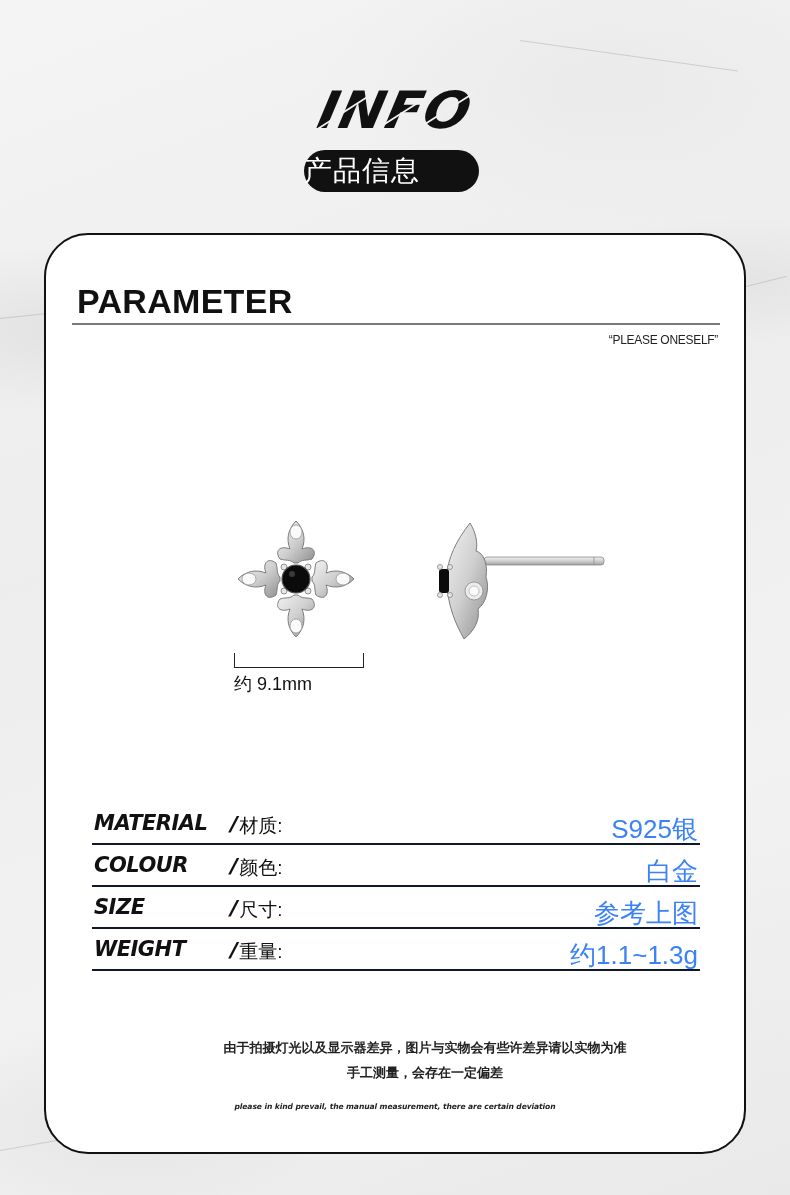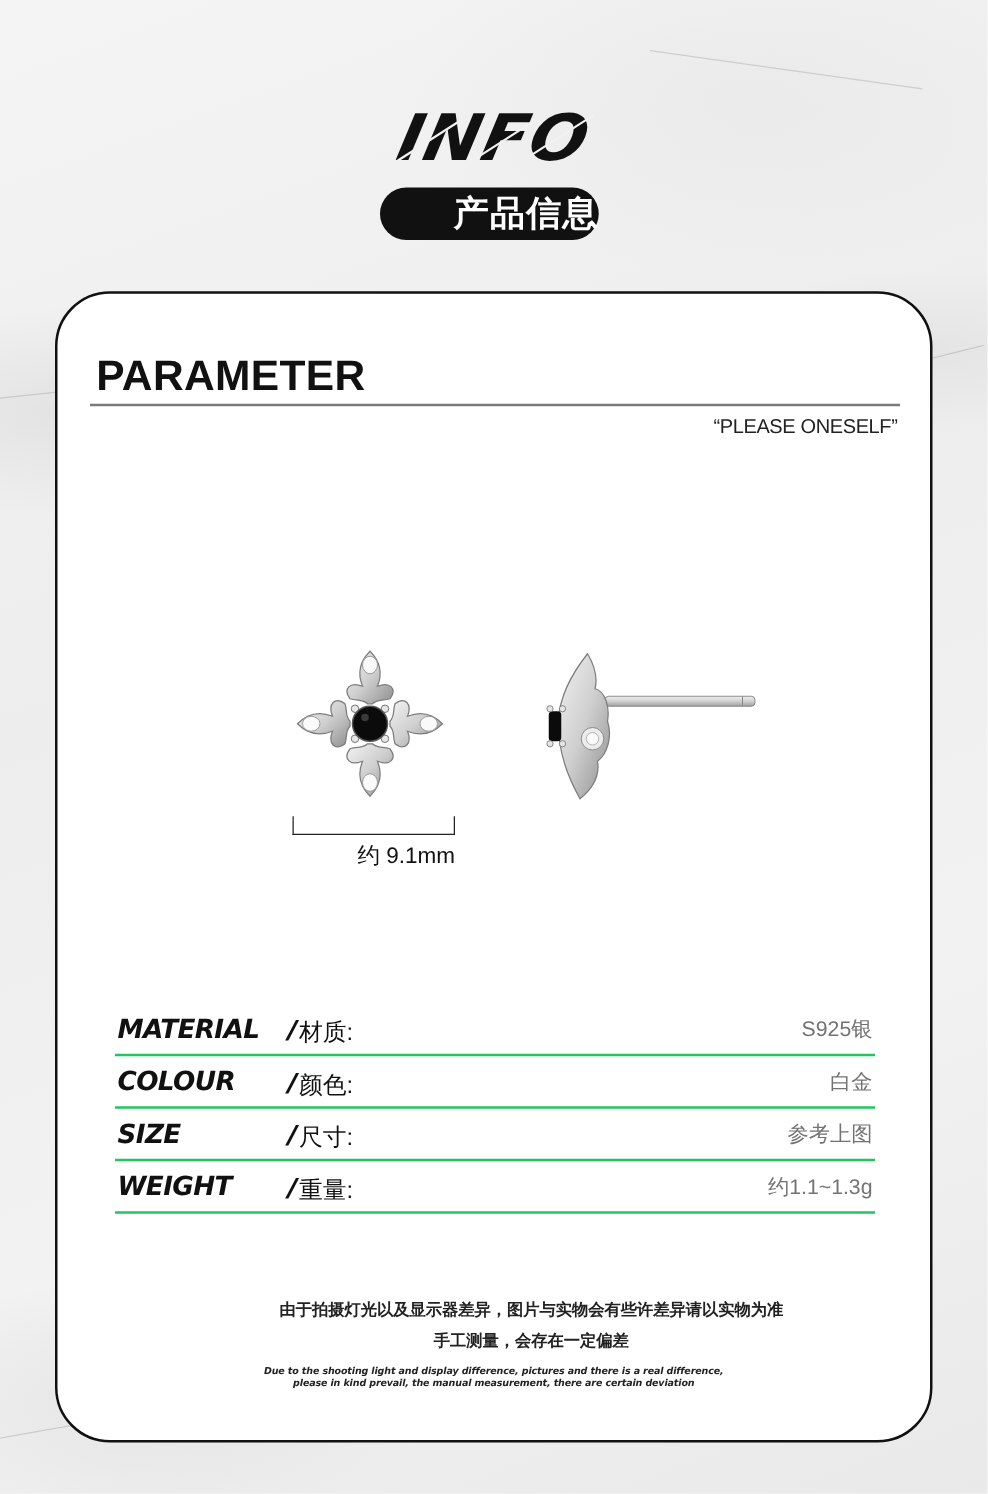--- a/index.html
+++ b/index.html
@@ -32,76 +32,76 @@
       transform: skewX(-12deg) scaleY(0.95);
       line-height: 1;
     }
     .info-slash {
       position: absolute; height: 2px; background: #f1f1f1;
       transform: rotate(-38deg);
     }
     .cn-pill {
       position: absolute; left: 304px; top: 150px; width: 175px; height: 42px;
       background: #111; border-radius: 21px;
-      display: flex; align-items: center; justify-content: flex-end;
-      color: #fff; font-weight: bold; font-size: 28px; letter-spacing: 1px;
+      display: flex; align-items: center; justify-content: flex-start;
+      color: #fff; font-weight: normal; font-size: 28px; letter-spacing: 1px;
     }
 
     
     .card {
       position: absolute; left: 44px; top: 233px; width: 702px; height: 921px;
       background: #fff; border: 2.5px solid #111; border-radius: 44px;
     }
     .param-heading {
       position: absolute; left: 31px; top: 47px;
       font-weight: bold; font-size: 34px; color: #111; letter-spacing: 0.3px;
     }
     .param-rule {
       position: absolute; left: 26px; top: 88px; width: 648px; height: 2px;
       background: #7a7a7a;
     }
     .please {
       position: absolute; right: 26px; top: 98px;
-      font-size: 16px; color: #222; letter-spacing: -0.3px;
+      font-size: 12px; color: #222; letter-spacing: -0.3px;
     }
 
     
     .front-view { position: absolute; left: 186px; top: 280px; width: 128px; height: 128px; }
     .side-view { position: absolute; left: 380px; top: 282px; width: 190px; height: 125px; }
     .scale-bar {
       position: absolute; left: 188px; top: 418px; width: 130px; height: 15px;
       border-left: 1.5px solid #222; border-right: 1.5px solid #222; border-bottom: 1.5px solid #222;
     }
     .scale-label {
-      position: absolute; left: 188px; top: 437px; width: 130px; text-align: right;
+      position: absolute; left: 188px; top: 437px; width: 130px; text-align: left;
       font-size: 18px; color: #111;
     }
 
     
     .spec-table { position: absolute; left: 46px; top: 568px; width: 608px; }
     .spec-row {
-      position: relative; height: 42px; border-bottom: 2px solid #22c55e;
+      position: relative; height: 42px; border-bottom: 2px solid #0f172a;
     }
     .spec-en {
       position: absolute; left: 2px; top: 8px;
       font-family: "DejaVu Sans", sans-serif;
       font-weight: bold; font-style: italic; font-size: 21px; color: #111;
       letter-spacing: -0.5px;
     }
     .spec-cn {
       position: absolute; left: 138px; top: 9px;
       font-size: 19px; color: #111;
     }
     .spec-cn .slash {
       display: inline-block; font-weight: bold; font-style: italic; font-size: 22px;
       margin-right: 3px; transform: skewX(-8deg);
     }
     .spec-val {
       position: absolute; right: 2px; top: 9px;
-      font-size: 17px; color: #737373;
+      font-size: 26px; color: #3b82f6;
     }
 
     
     .disc-cn {
       position: absolute; left: 0; width: 758px; text-align: center;
       font-weight: bold; font-size: 13px; color: #222;
     }
     .disc-en {
       position: absolute; left: 0; width: 698px; text-align: center;
       font-family: "DejaVu Sans", sans-serif;
@@ -217,15 +217,14 @@
     </div>
     <div class="spec-row">
       <span class="spec-en">WEIGHT</span>
       <span class="spec-cn"><span class="slash">/</span><span>重量:</span></span>
       <span class="spec-val">约1.1~1.3g</span>
     </div>
   </div>
 
   <div class="disc-cn" style="top:804px;">由于拍摄灯光以及显示器差异，图片与实物会有些许差异请以实物为准</div>
   <div class="disc-cn" style="top:829px;text-align:center;">手工测量，会存在一定偏差</div>
-  <div class="disc-en" style="top:857px;">Due to the shooting light and display difference, pictures and there is a real difference,</div>
   <div class="disc-en" style="top:867px;font-style:italic;">please in kind prevail, the manual measurement, there are certain deviation</div>
 </div>
 
 </body></html>

